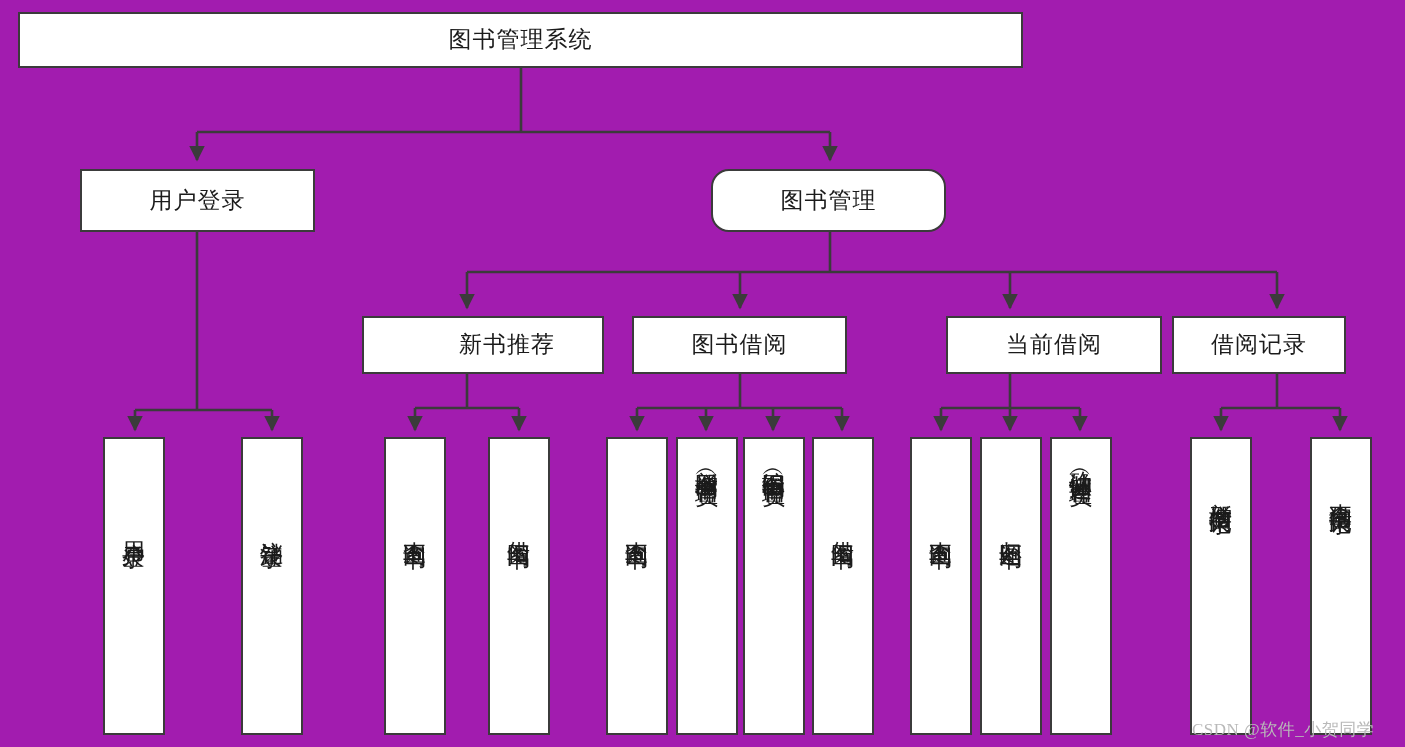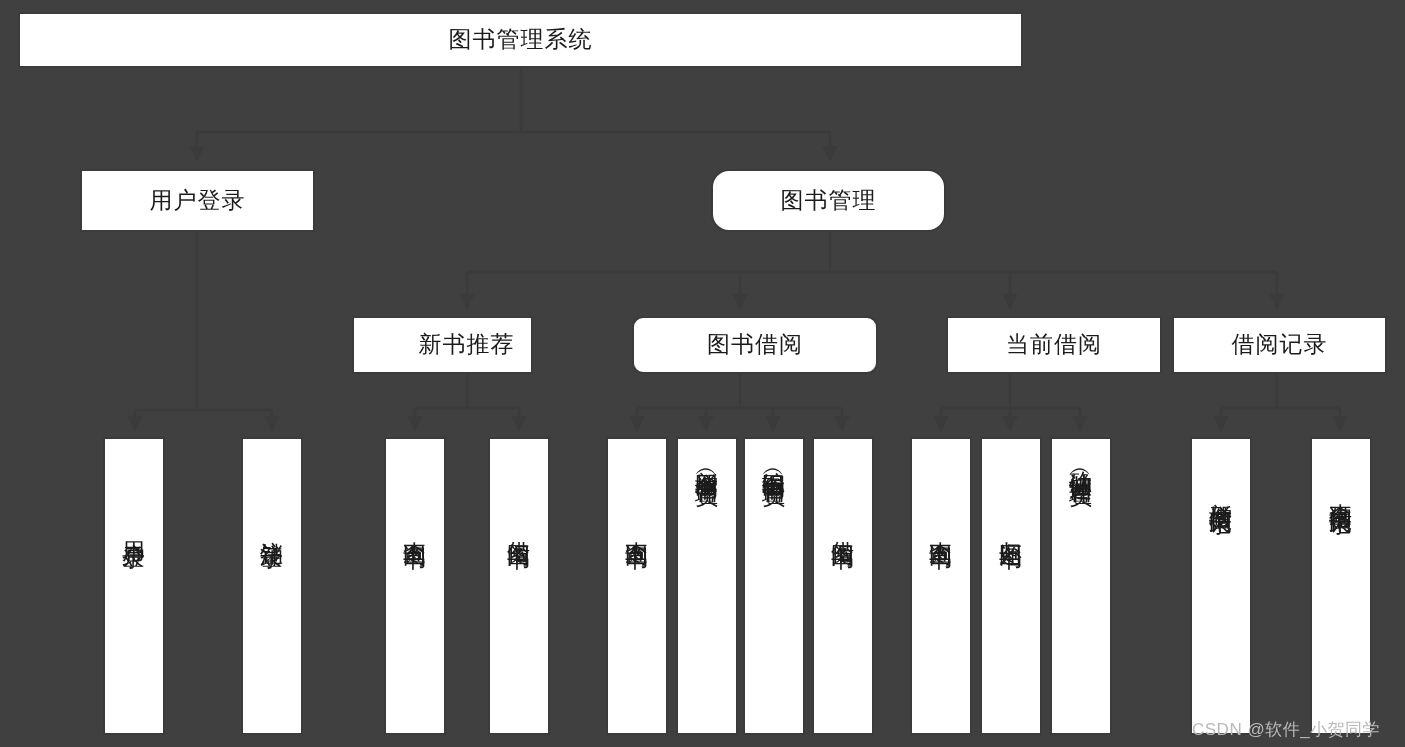--- a/index.html
+++ b/index.html
@@ -7,21 +7,21 @@
     padding: 0;
     background: #ffffff;
   }
   body {
     font-family: "Liberation Sans", "DejaVu Sans", sans-serif;
   }
   #diagram-root {
     position: relative;
     width: 1405px;
     height: 747px;
-    background: #404040;
+    background: #a21caf;
     overflow: hidden;
     text-align: right;
   }
   #connector-layer {
     position: absolute;
     left: 0;
     top: 0;
     width: 1405px;
     height: 747px;
     pointer-events: none;
@@ -66,20 +66,21 @@
   }
   #watermark {
     position: absolute;
     left: 1192px;
     top: 718px;
     font-size: 17px;
     color: #b9b9b9;
     white-space: nowrap;
     z-index: 3;
     letter-spacing: 0.5px;
+    font-family: Liberation Serif, serif;
   }
 </style>
 </head>
 <body>
 
 <div id="diagram-root">
 
   <svg id="connector-layer" viewBox="0 0 1405 747" xmlns="http://www.w3.org/2000/svg">
     <defs>
       <marker id="arrow" viewBox="0 0 10 10" refX="9" refY="5" markerWidth="6" markerHeight="6" orient="auto-start-reverse">
@@ -134,30 +135,30 @@
     <span>图书管理系统</span>
   </div>
 
   <div class="node horizontal" style="left:80px; top:169px; width:235px; height:63px;">
     <span>用户登录</span>
   </div>
   <div class="node horizontal" style="left:711px; top:169px; width:235px; height:63px;border-radius:18px;">
     <span>图书管理</span>
   </div>
 
-  <div class="node horizontal" style="left:352px; top:316px; width:181px; height:58px;padding-left:48px;">
+  <div class="node horizontal" style="left:362px; top:316px; width:242px; height:58px;padding-left:48px;">
     <span>新书推荐</span>
   </div>
-  <div class="node horizontal" style="left:632px; top:316px; width:246px; height:58px;border-radius:11px;">
+  <div class="node horizontal" style="left:632px; top:316px; width:215px; height:58px;">
     <span>图书借阅</span>
   </div>
   <div class="node horizontal" style="left:902px; top:316px; width:216px; height:58px;margin-left:44px;">
     <span>当前借阅</span>
   </div>
-  <div class="node horizontal" style="left:1172px; top:316px; width:215px; height:58px;">
+  <div class="node horizontal" style="left:1172px; top:316px; width:174px; height:58px;">
     <span>借阅记录</span>
   </div>
 
   <div class="node vertical mid" style="left:103px; top:437px; width:62px; height:298px;">
     <span class="vtext">用户登录</span>
   </div>
   <div class="node vertical mid" style="left:241px; top:437px; width:62px; height:298px;">
     <span class="vtext">注销登录</span>
   </div>
 

